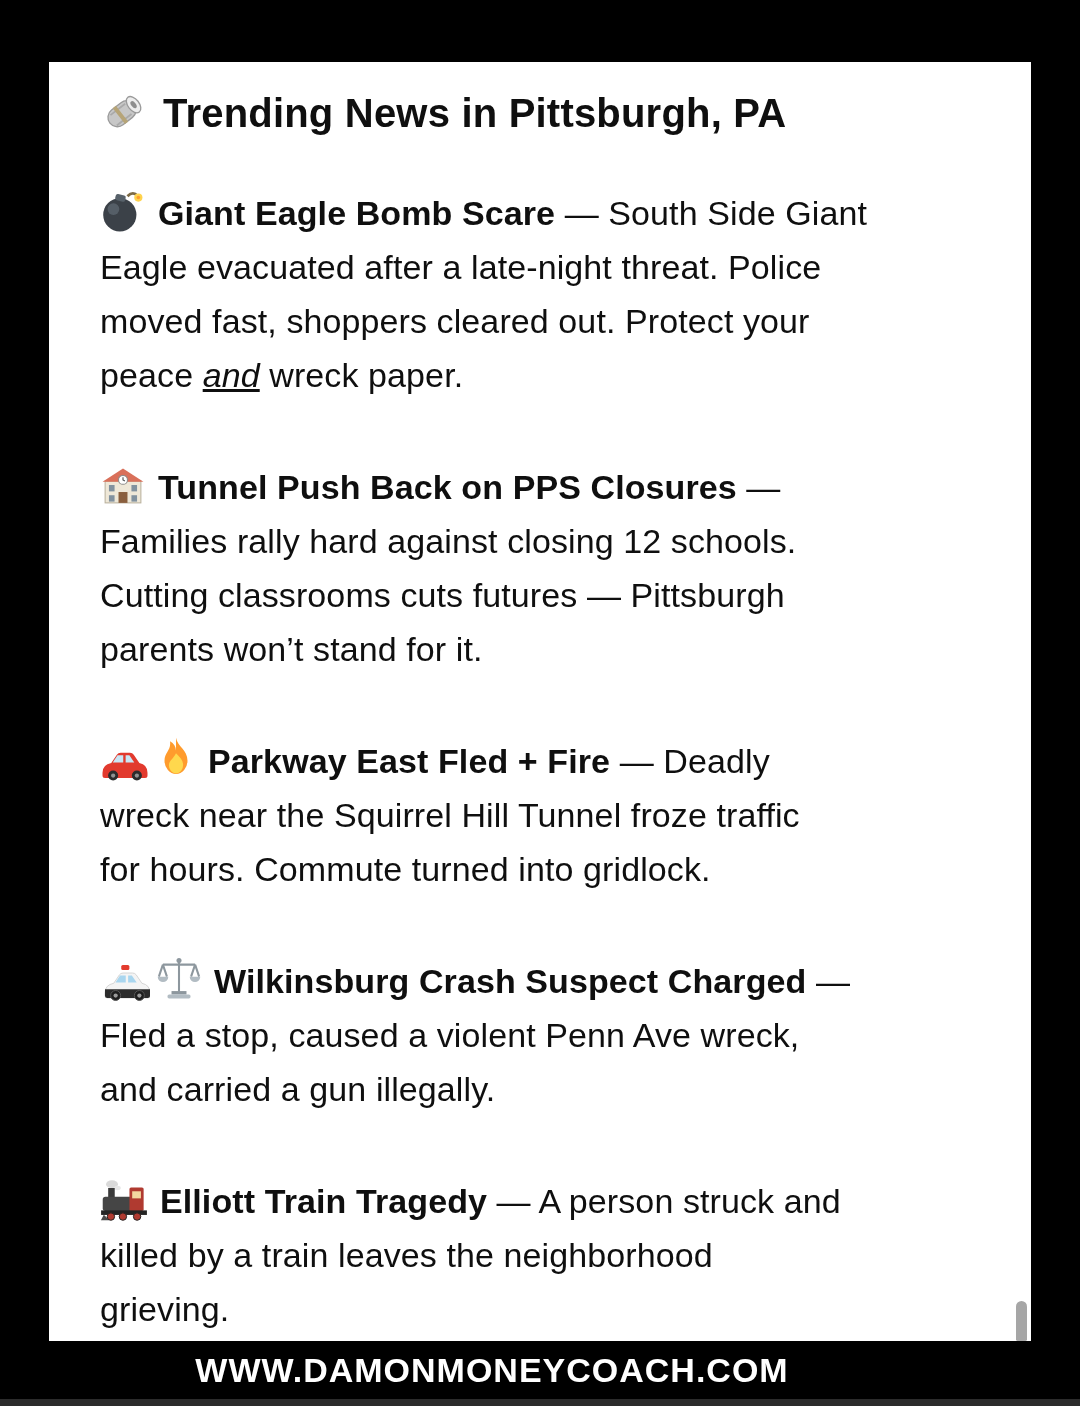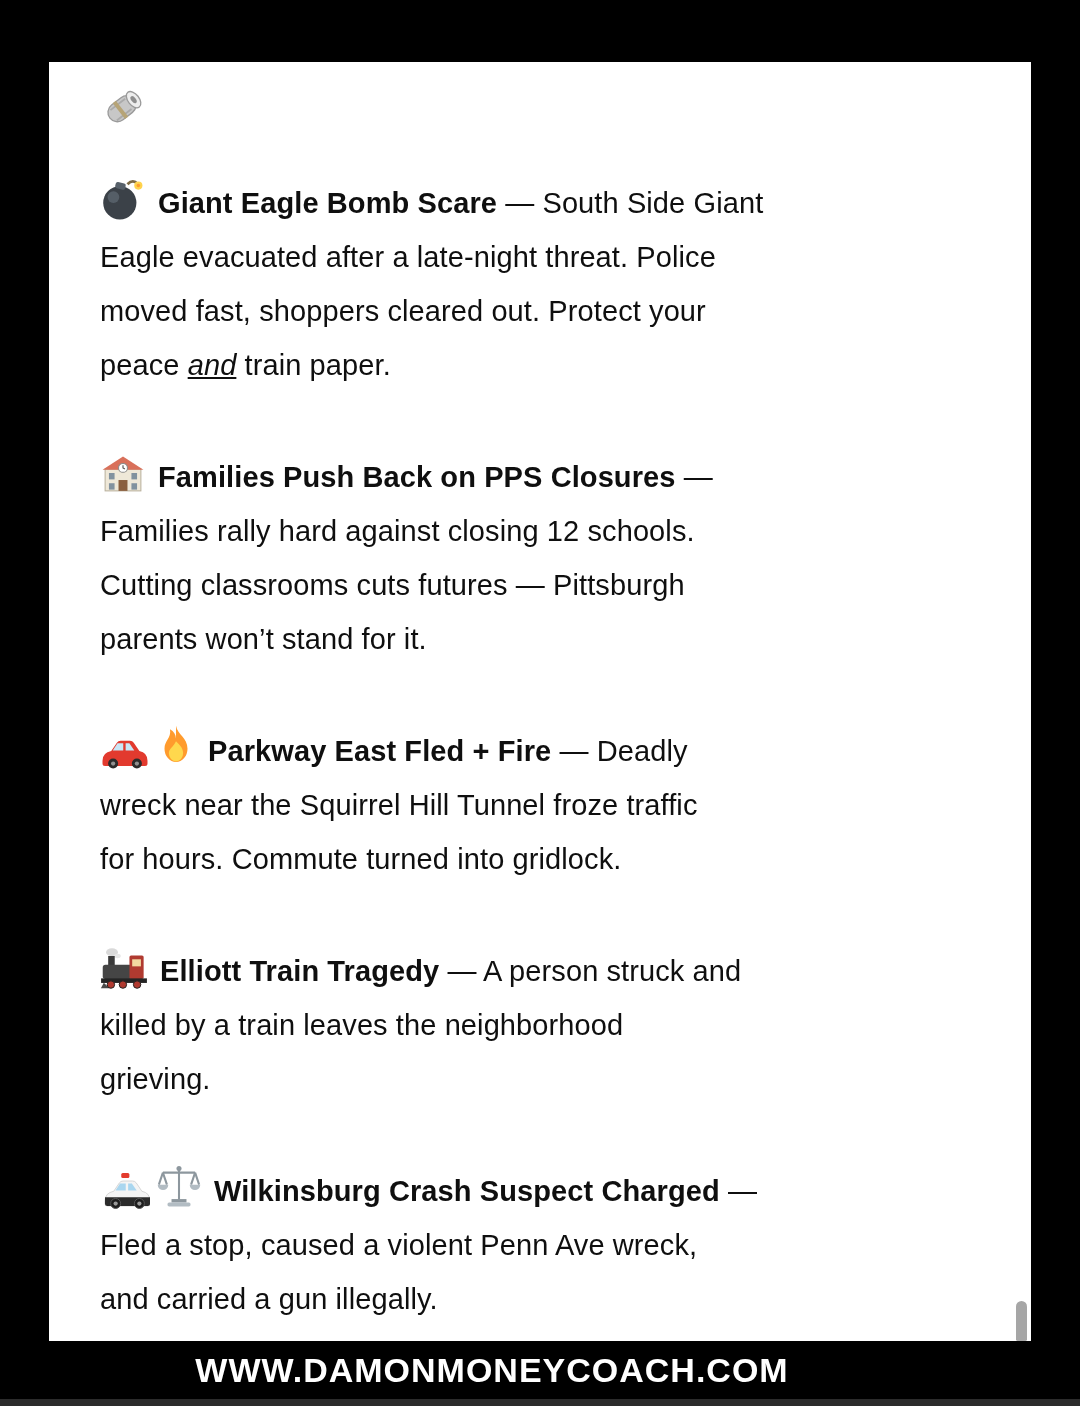--- a/index.html
+++ b/index.html
@@ -10,21 +10,21 @@
   .panel{
     position:absolute;left:49px;top:62px;width:982px;height:1279px;
     background:#fff;overflow:hidden;
   }
   .content{padding:22px 50px 0 51px;color:#0f0f0f;}
   h1.title{
     margin:0;font-size:40px;font-weight:700;line-height:58px;
     display:flex;align-items:center;gap:15px;letter-spacing:.2px;
   }
   .stories .story{
-    margin:58px 0 0 0;font-size:29px;line-height:54px;
+    margin:58px 0 0 0;font-size:34px;line-height:54px;
     white-space:pre-line;letter-spacing:.1px;
   }
   .stories .story:first-child{margin-top:44px;}
   .story strong{font-weight:700;}
   .story em{font-style:italic;text-decoration:underline;}
   .icon{display:inline-block;vertical-align:-9px;line-height:0;}
   .icon + .icon{margin-left:6px;}
   .icon.lead{margin-right:12px;}
   h1.title .icon{vertical-align:baseline;}
   .scroll-thumb{
@@ -55,81 +55,66 @@
           <g transform="rotate(-38 18 18)">
             <rect x="5" y="10.5" width="23" height="14" rx="7" fill="#c7c7c7"></rect>
             <rect x="5" y="10.5" width="23" height="14" rx="7" fill="none" stroke="#9a9a9a" stroke-width="1"></rect>
             <path d="M9 13 h14 M8 22 h14" stroke="#aaaaaa" stroke-width="1.4" fill="none"></path>
             <rect x="13.5" y="10" width="3" height="15" fill="#b6a477"></rect>
             <ellipse cx="27.5" cy="17.5" rx="4.2" ry="7" fill="#ededed" stroke="#9a9a9a"></ellipse>
             <ellipse cx="27.5" cy="17.5" rx="1.7" ry="3.1" fill="#8e8e8e"></ellipse>
           </g>
         </svg>
       </span>
+      <span>Trending News in Pittsburgh, PA</span>
     </h1>
 
     <div class="stories">
 
       <p class="story"><span class="icon lead"><svg width="46" height="46" viewBox="0 0 36 36">
               <circle cx="15.5" cy="21" r="13" fill="#3b4148"></circle>
               <circle cx="10.5" cy="16.5" r="4.6" fill="#5b646d" opacity="0.85"></circle>
               <rect x="12" y="5.2" width="8" height="5" rx="1.6" fill="#57616a" transform="rotate(14 16 7.7)"></rect>
               <path d="M21.5 6.5 q4.5 -4.5 8 0" stroke="#7d6a45" stroke-width="2.2" fill="none"></path>
               <circle cx="30" cy="7.5" r="3.2" fill="#ffd34d"></circle>
               <circle cx="30" cy="7.5" r="1.4" fill="#ff9d2e"></circle>
             </svg></span><strong>Giant Eagle Bomb Scare</strong><span> — South Side Giant
 Eagle evacuated after a late-night threat. Police
 moved fast, shoppers cleared out. Protect your
-peace </span><em>and</em><span> train paper.</span></p>
+peace </span><em>and</em><span> wreck paper.</span></p>
 
       <p class="story"><span class="icon lead"><svg width="46" height="46" viewBox="0 0 36 36">
               <rect x="4" y="15" width="28" height="17" fill="#efe8d8" stroke="#b9b09c" stroke-width="0.8"></rect>
               <path d="M2 15.5 L18 5 L34 15.5 Z" fill="#d9705a"></path>
               <rect x="7" y="18" width="4.4" height="5" fill="#82929f"></rect>
               <rect x="24.6" y="18" width="4.4" height="5" fill="#82929f"></rect>
               <rect x="7" y="26" width="4.4" height="5" fill="#82929f"></rect>
               <rect x="24.6" y="26" width="4.4" height="5" fill="#82929f"></rect>
               <rect x="14.5" y="23.5" width="7" height="8.5" fill="#8a5f3e"></rect>
               <circle cx="18" cy="14" r="3.5" fill="#ffffff" stroke="#8a8a8a" stroke-width="0.8"></circle>
               <path d="M18 11.9 V14 L19.5 14.9" stroke="#555" stroke-width="0.9" fill="none"></path>
-            </svg></span><strong>Families Push Back on PPS Closures</strong><span> —
+            </svg></span><strong>Tunnel Push Back on PPS Closures</strong><span> —
 Families rally hard against closing 12 schools.
 Cutting classrooms cuts futures — Pittsburgh
 parents won’t stand for it.</span><em></em><span></span></p>
 
       <p class="story"><span class="icon"><svg width="50" height="36" viewBox="0 0 40 28">
               <path d="M2 21 q0 -6.5 7 -7.8 l4.5 -6.7 q1 -1.5 3 -1.5 h7.5 q2 0 3 1.5 l4.5 6.7 q6.5 1.3 6.5 7.8 v2.2 q0 2 -2 2 h-32 q-2 0 -2 -2 z" fill="#e23a2e"></path>
               <path d="M14 7 h4.6 v5.8 h-8.4 z" fill="#c9e7f6"></path>
               <path d="M20.5 7 h3 l3.9 5.8 h-6.9 z" fill="#c9e7f6"></path>
               <circle cx="10.5" cy="23.2" r="4" fill="#2c2c2c"></circle>
               <circle cx="10.5" cy="23.2" r="1.7" fill="#919191"></circle>
               <circle cx="29.5" cy="23.2" r="4" fill="#2c2c2c"></circle>
               <circle cx="29.5" cy="23.2" r="1.7" fill="#919191"></circle>
             </svg></span><span class="icon"><svg width="40" height="46" viewBox="0 0 32 40">
               <path d="M16 1.5 C17.5 9.5 26 12 26 21.5 a10 11.5 0 0 1 -20 0 C6 14 12 12.5 10.8 4.5 c3.4 2 5 4.5 5.2 8z" fill="#ff9b2d"></path>
               <path d="M16 15 c4.2 4.2 6.2 6.5 6.2 10.5 a6.2 7 0 0 1 -12.4 0 c0 -4 3.8 -5.5 6.2 -10.5z" fill="#ffd84d"></path>
             </svg></span><strong style="margin-left:12px">Parkway East Fled + Fire</strong><span> — Deadly
 wreck near the Squirrel Hill Tunnel froze traffic
 for hours. Commute turned into gridlock.</span><em></em><span></span></p>
-
-      <p class="story"><span class="icon lead"><svg width="48" height="44" viewBox="0 0 44 40">
-              <ellipse cx="11" cy="5.5" rx="5.5" ry="3.6" fill="#d9d9d9"></ellipse>
-              <ellipse cx="16" cy="9" rx="3" ry="2" fill="#e6e6e6"></ellipse>
-              <rect x="7.5" y="9" width="6" height="9" fill="#3a3a3a"></rect>
-              <rect x="2.5" y="17" width="27" height="13" rx="2.5" fill="#454545"></rect>
-              <rect x="27" y="8.5" width="13" height="21.5" rx="1.5" fill="#b03a30"></rect>
-              <rect x="29.5" y="12" width="8" height="6.5" fill="#f2d8a0"></rect>
-              <rect x="1" y="29.5" width="42" height="4.2" fill="#242424"></rect>
-              <path d="M3.5 33.5 L0.8 38.5 h8 z" fill="#4a4a4a"></path>
-              <circle cx="10" cy="35.2" r="3.4" fill="#b03a30" stroke="#222" stroke-width="0.9"></circle>
-              <circle cx="21" cy="35.2" r="3.4" fill="#b03a30" stroke="#222" stroke-width="0.9"></circle>
-              <circle cx="34" cy="35.2" r="3.4" fill="#b03a30" stroke="#222" stroke-width="0.9"></circle>
-            </svg></span><strong>Elliott Train Tragedy</strong><span> — A person struck and
-killed by a train leaves the neighborhood
-grieving.</span><em></em><span></span></p>
 
       <p class="story"><span class="icon"><svg width="50" height="38" viewBox="0 0 40 30">
               <rect x="17" y="0.5" width="6.5" height="4" rx="1.2" fill="#e33b2e"></rect>
               <path d="M4 23 q0 -6.5 7 -7.8 l4.5 -6.7 q1 -1.5 3 -1.5 h7.5 q2 0 3 1.5 l4.5 6.7 q6.5 1.3 6.5 7.8 v2 q0 2 -2 2 h-32 q-2 0 -2 -2 z" fill="#f4f4f4" stroke="#c9c9c9" stroke-width="0.6"></path>
               <path d="M16 9 h4.6 v5.6 h-8.2 z" fill="#a9d6ef"></path>
               <path d="M22.5 9 h3 l3.8 5.6 h-6.8 z" fill="#a9d6ef"></path>
               <path d="M4 20 h36 v5 q0 2 -2 2 h-32 q-2 0 -2 -2 z" fill="#2b2b2b"></path>
               <circle cx="12.5" cy="25" r="4" fill="#1e1e1e" stroke="#555" stroke-width="0.8"></circle>
               <circle cx="12.5" cy="25" r="1.7" fill="#9a9a9a"></circle>
               <circle cx="31.5" cy="25" r="4" fill="#1e1e1e" stroke="#555" stroke-width="0.8"></circle>
@@ -145,20 +130,36 @@
               </g>
               <circle cx="20" cy="4" r="2.2" fill="#8d979e"></circle>
               <path d="M1.5 18 a4.6 4.6 0 0 0 9.2 0 z" fill="#b2bcc3"></path>
               <path d="M29.3 18 a4.6 4.6 0 0 0 9.2 0 z" fill="#b2bcc3"></path>
               <rect x="13.5" y="30.5" width="13" height="3" fill="#8d979e"></rect>
               <rect x="10" y="33.5" width="20" height="3.4" rx="1.4" fill="#b2bcc3"></rect>
             </svg></span><strong style="margin-left:12px">Wilkinsburg Crash Suspect Charged</strong><span> —
 Fled a stop, caused a violent Penn Ave wreck,
 and carried a gun illegally.</span><em></em><span></span></p>
 
+      <p class="story"><span class="icon lead"><svg width="48" height="44" viewBox="0 0 44 40">
+              <ellipse cx="11" cy="5.5" rx="5.5" ry="3.6" fill="#d9d9d9"></ellipse>
+              <ellipse cx="16" cy="9" rx="3" ry="2" fill="#e6e6e6"></ellipse>
+              <rect x="7.5" y="9" width="6" height="9" fill="#3a3a3a"></rect>
+              <rect x="2.5" y="17" width="27" height="13" rx="2.5" fill="#454545"></rect>
+              <rect x="27" y="8.5" width="13" height="21.5" rx="1.5" fill="#b03a30"></rect>
+              <rect x="29.5" y="12" width="8" height="6.5" fill="#f2d8a0"></rect>
+              <rect x="1" y="29.5" width="42" height="4.2" fill="#242424"></rect>
+              <path d="M3.5 33.5 L0.8 38.5 h8 z" fill="#4a4a4a"></path>
+              <circle cx="10" cy="35.2" r="3.4" fill="#b03a30" stroke="#222" stroke-width="0.9"></circle>
+              <circle cx="21" cy="35.2" r="3.4" fill="#b03a30" stroke="#222" stroke-width="0.9"></circle>
+              <circle cx="34" cy="35.2" r="3.4" fill="#b03a30" stroke="#222" stroke-width="0.9"></circle>
+            </svg></span><strong>Elliott Train Tragedy</strong><span> — A person struck and
+killed by a train leaves the neighborhood
+grieving.</span><em></em><span></span></p>
+
     </div>
   </div>
 
   <div class="scroll-thumb"></div>
 </div>
 
 <div class="footer">
   <span>WWW.DAMONMONEYCOACH.COM</span>
 </div>
 

